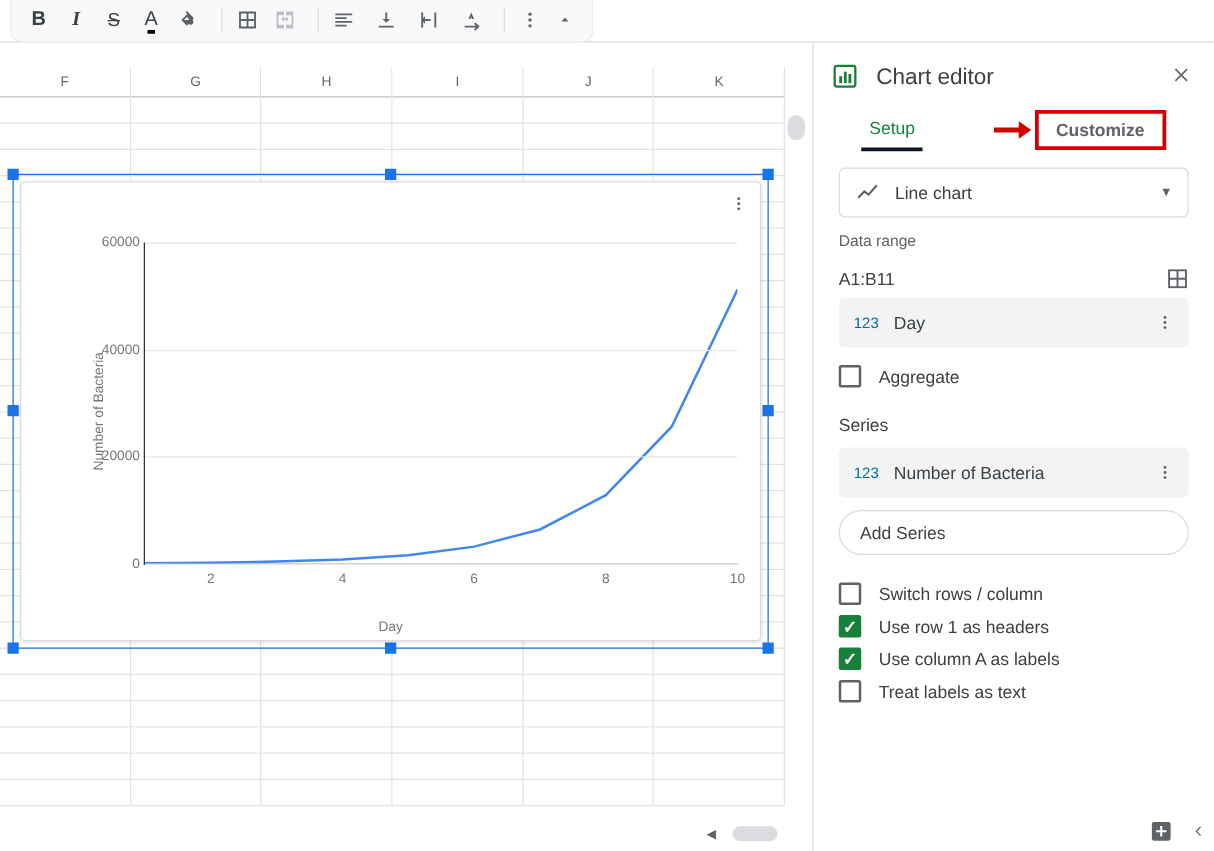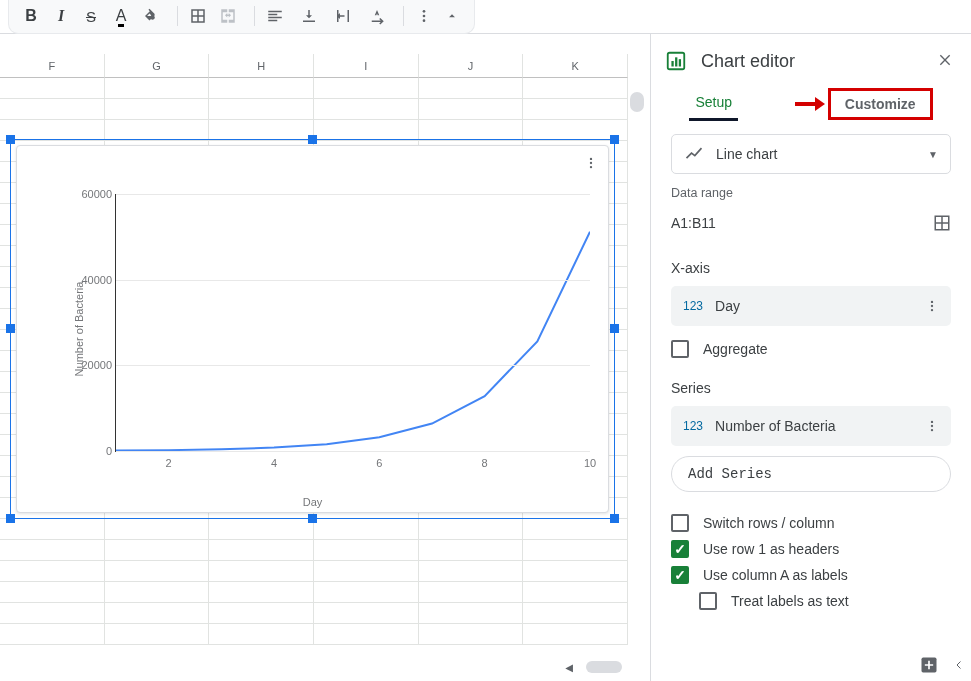--- a/index.html
+++ b/index.html
@@ -111,30 +111,30 @@
   .sp-value-row { display:flex; align-items:center; padding: 6px 0; font-size:14px; color:#3c4043; }
   .field-icon { margin-left:auto; color:#5f6368; cursor:pointer; }
   .section-title { font-size:14px; color:#3c4043; margin: 22px 0 10px 0; }
   .chip {
     background:#f1f3f4; border-radius:5px; height:40px; display:flex; align-items:center;
     padding:0 12px; font-size:14px; color:#3c4043;
   }
   .chip .lead-chip-icon { font: 500 12px Arial; color:#0369a1; margin-right:12px; }
   .chip .more { margin-left:auto; color:#5f6368; cursor:pointer; }
   .check-row { display:flex; align-items:center; font-size:14px; color:#3c4043; margin: 8px 0; }
-  .check-row.indent { margin-left: 28px; }
+  .check-row.indent { }
   .cbox {
     width:18px; height:18px; border:2px solid #5f6368; border-radius:2px; margin-right:14px;
     display:inline-flex; align-items:center; justify-content:center; background:#fff;
   }
   .cbox.checked { background:#188038; border-color:#188038; }
   .cbox.checked::after { content:"✓"; color:#fff; font-size:14px; line-height:1; font-weight:700; }
   .pill-btn {
     height:36px; border:1px solid #dadce0; border-radius:18px; display:flex; align-items:center;
-    justify-content:flex-start; padding:0 16px; font-size:14px; color:#3c4043; cursor:pointer; margin-top:10px;font-family:Liberation Mono, monospace;
+    justify-content:flex-start; padding:0 16px; font-size:14px; color:#3c4043; cursor:pointer; margin-top:10px;
   }
 
   
   .br-utils { position:absolute; right:6px; bottom:6px; display:flex; align-items:center; gap:14px; color:#5f6368; }
   .br-utils span { cursor:pointer; font-size:14px; }
 
   svg { display:block; }
 </style>
 </head>
 <body>
@@ -545,21 +545,20 @@
           <span>A1:B11</span>
           <span class="field-icon">
             <svg width="18" height="18" viewBox="0 0 24 24">
                 <rect x="3" y="3" width="18" height="18" fill="none" stroke="#5f6368" stroke-width="2"></rect>
                 <line x1="3" y1="12" x2="21" y2="12" stroke="#5f6368" stroke-width="2"></line>
                 <line x1="12" y1="3" x2="12" y2="21" stroke="#5f6368" stroke-width="2"></line>
               </svg>
           </span>
         </div>
 
-        <div class="section-title">X-axis</div>
         <div class="chip">
           <span class="lead-chip-icon">123</span>
           <span>Day</span>
           <span class="more">
             <svg width="14" height="14" viewBox="0 0 24 24">
                 <circle cx="12" cy="5" r="2" fill="#5f6368"></circle>
                 <circle cx="12" cy="12" r="2" fill="#5f6368"></circle>
                 <circle cx="12" cy="19" r="2" fill="#5f6368"></circle>
               </svg>
           </span>

